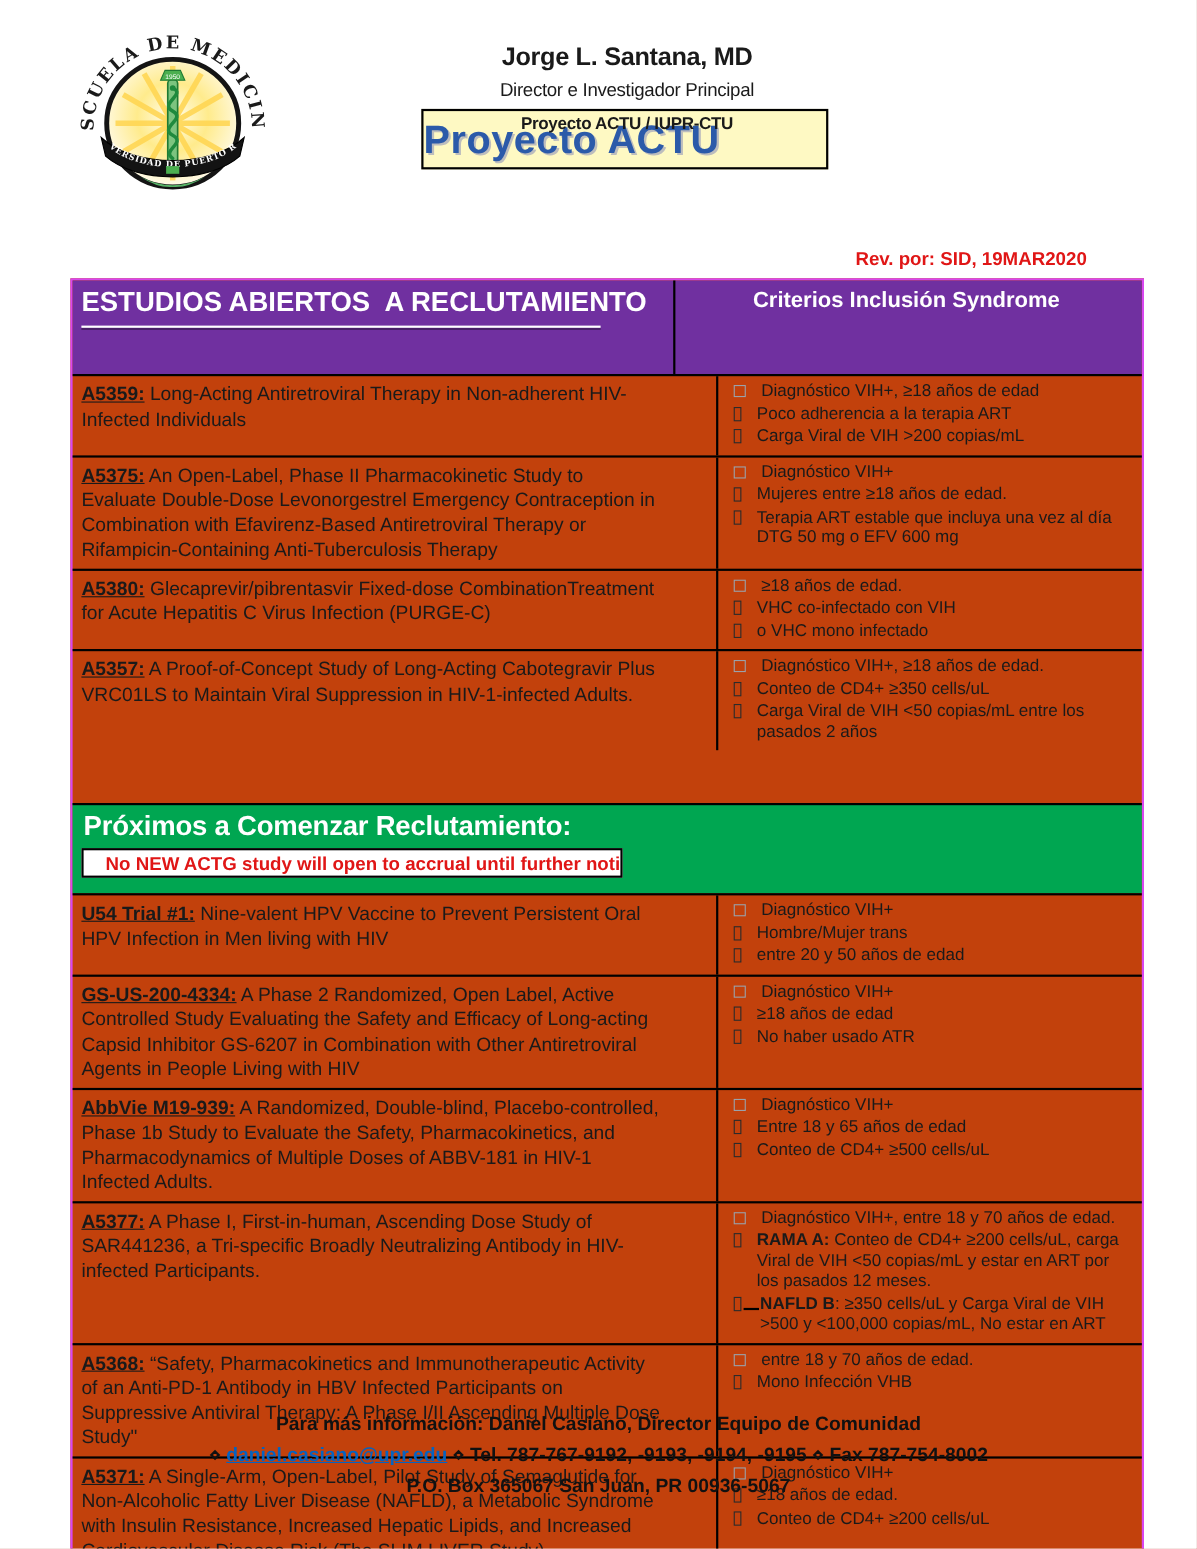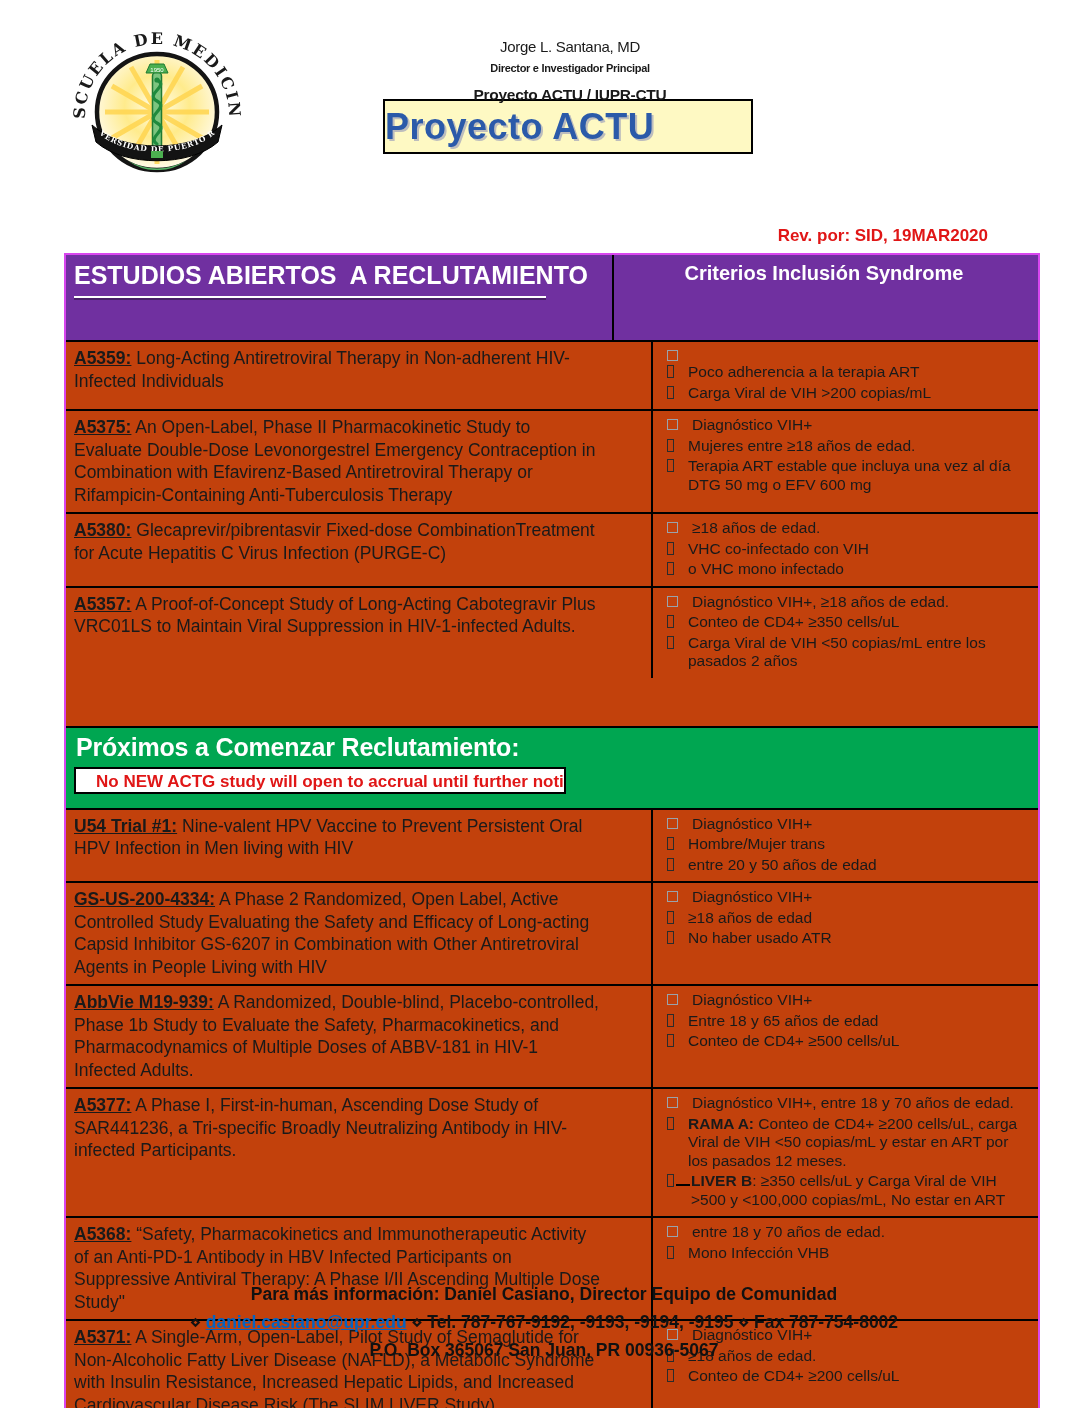--- a/index.html
+++ b/index.html
@@ -7,22 +7,22 @@
     --link_blue:#0563C1; --brand_blue:#2B5AA9;
   }
   *{box-sizing:border-box;}
   body{margin:0;background:#e8e8e8;}
   .page{position:relative;width:1088px;height:1408px;margin:0 auto;background:#fff;
         font-family:"Liberation Sans",sans-serif;color:#1a1a1a;overflow:hidden;}
 
   
   .logo{position:absolute;left:72px;top:20px;}
   .head-center{position:absolute;left:375px;top:38px;width:390px;text-align:center;}
-  .hc-name{font-size:15px;font-weight:normal;letter-spacing:-0.3px;}
-  .hc-role{font-size:11px;font-weight:bold;margin-top:7px;letter-spacing:-0.3px;}
+  .hc-name{font-size:23px;font-weight:bold;letter-spacing:-0.3px;}
+  .hc-role{font-size:17px;font-weight:normal;margin-top:7px;letter-spacing:-0.3px;}
   .hc-line{font-size:15.5px;font-weight:bold;margin-top:12px;position:relative;z-index:2;letter-spacing:-0.3px;}
   .project-box{position:absolute;left:8px;top:61px;width:370px;height:55px;border:2px solid #000;
                background:#fef9c3;z-index:1;display:flex;align-items:center;justify-content:flex-start;}
   .project-box .big{font-size:36px;font-weight:bold;color:var(--brand_blue);
                     text-shadow:2px 2px 0 #bdbdbd;letter-spacing:0.5px;}
   .rev{position:absolute;top:226px;right:100px;color:var(--red);font-weight:bold;font-size:17px;}
 
   
   .studies-table{position:absolute;left:64px;top:253px;width:976px;border:2px solid #d946ef;background:#c2410c;}
   .row{display:flex;}
@@ -131,20 +131,21 @@
         <div>Criterios Inclusión Syndrome</div>
       </div>
     </div>
 
     <div id="open-rows">
         <div class="row study-row">
           <div class="cell left"><span class="code">A5359:</span> <span class="title">Long-Acting Antiretroviral Therapy in Non-adherent HIV-Infected Individuals</span></div>
           <div class="cell right">
             <div class="crit">
               <span class="bullet"></span>
+              <span class="crit-text">Diagnóstico VIH+, ≥18 años de edad</span>
             </div>
             <div class="crit">
               <span class="bullet"></span>
               <span class="crit-text">Poco adherencia a la terapia ART</span>
             </div>
             <div class="crit">
               <span class="bullet"></span>
               <span class="crit-text">Carga Viral de VIH &gt;200 copias/mL</span>
             </div>
           </div>
@@ -268,21 +269,21 @@
               <span class="bullet"></span>
               <span class="crit-text">Diagnóstico VIH+, entre 18 y 70 años de edad.</span>
             </div>
             <div class="crit">
               <span class="bullet"></span>
               <span class="crit-text"><span class="crit-b">RAMA A:</span> Conteo de CD4+ ≥200 cells/uL,  carga Viral de VIH &lt;50 copias/mL y estar en ART por los pasados 12 meses.</span>
             </div>
             <div class="crit lead">
               <span class="bullet"></span>
               <span class="lead-line"></span>
-              <span class="crit-text"><span class="crit-b">LIVER B</span>: ≥350 cells/uL y Carga Viral de VIH &gt;500 y &lt;100,000 copias/mL, No estar en ART</span>
+              <span class="crit-text"><span class="crit-b">NAFLD B</span>: ≥350 cells/uL y Carga Viral de VIH &gt;500 y &lt;100,000 copias/mL, No estar en ART</span>
             </div>
           </div>
         </div>
         <div class="row study-row">
           <div class="cell left"><span class="code">A5368:</span> <span class="title">“Safety, Pharmacokinetics and Immunotherapeutic Activity of an Anti-PD-1 Antibody in HBV Infected Participants on Suppressive Antiviral Therapy: A Phase I/II Ascending Multiple Dose Study"</span></div>
           <div class="cell right">
             <div class="crit">
               <span class="bullet"></span>
               <span class="crit-text">entre 18 y 70 años de edad.</span>
             </div>

